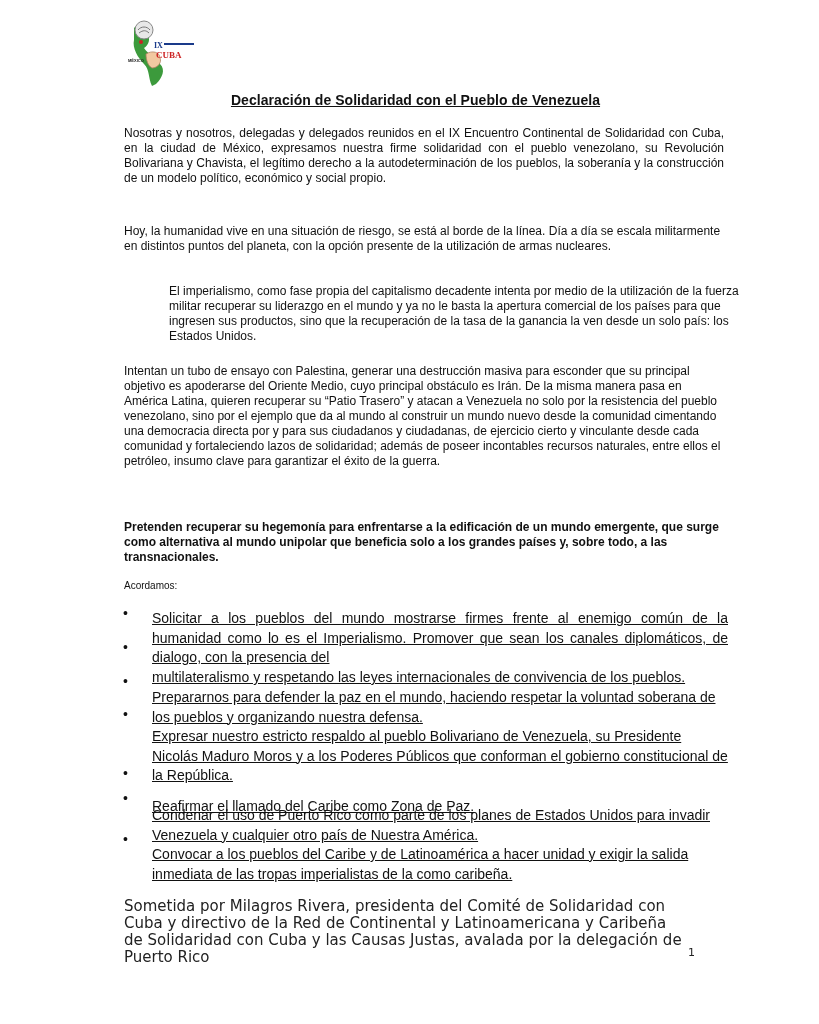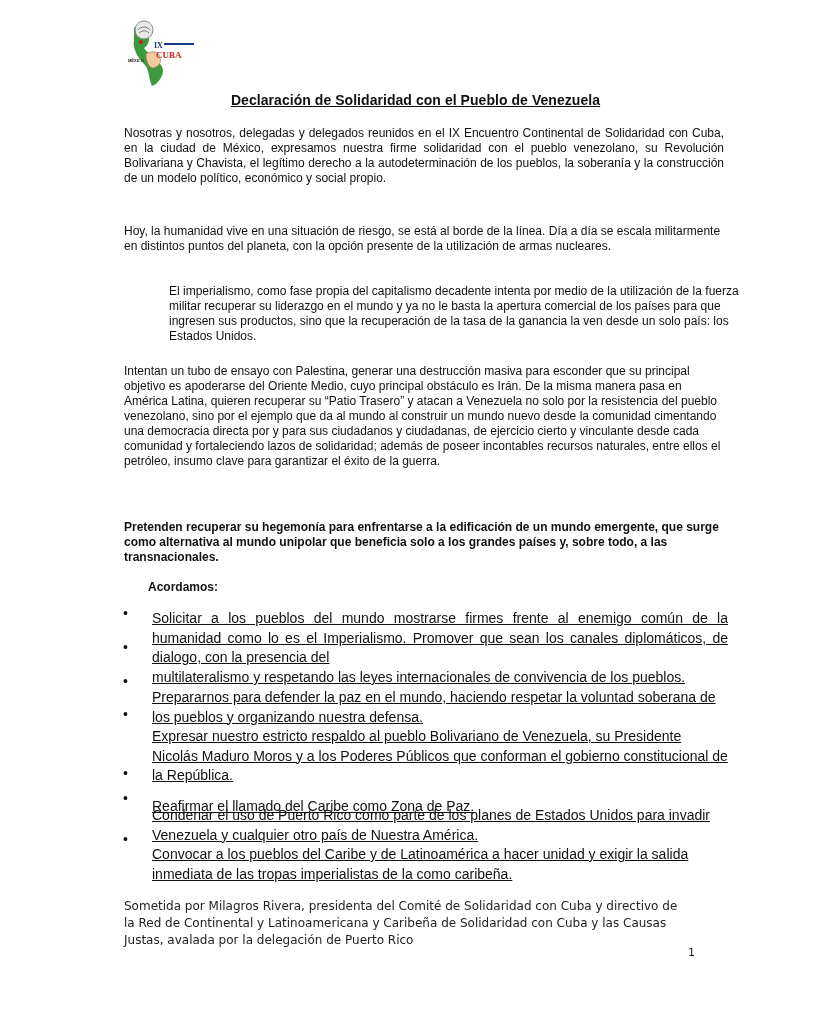--- a/index.html
+++ b/index.html
@@ -4,25 +4,25 @@
 <style>
   html, body { margin: 0; padding: 0; background: #ffffff; }
   body { width: 819px; height: 1024px; position: relative; overflow: hidden;
          font-family: "Liberation Sans", sans-serif; color: #111111; }
   .logo { position: absolute; left: 126px; top: 18px; width: 72px; height: 70px; }
   .title { position: absolute; left: 0; width: 819px; top: 92px; text-align: center;
            font-weight: bold; font-size: 14px; letter-spacing: 0.05px; text-decoration: underline; }
   .title span { position: relative; left: 6px; }
   .para { position: absolute; left: 124px; width: 600px; font-size: 12px; line-height: 15px; margin: 0; }
   .justify { text-align: justify; text-align-last: left; }
-  .heading { position: absolute; left: 124px; top: 580px; font-size: 12px; font-weight: bold; margin-left: 24px; }
+  .heading { position: absolute; left: 124px; top: 580px; font-size: 10px; font-weight: normal; }
   .bullet { position: absolute; left: 123px; font-size: 14px; line-height: 14px; }
   .list-text { position: absolute; left: 148px; width: 576px; font-size: 14px; line-height: 19.5px; margin: 4px; text-decoration: underline; }
   .footnote { position: absolute; left: 124px; top: 898px; width: 560px;
-              font-family: "DejaVu Sans", sans-serif; font-size: 12px; line-height: 17px; color: #222; }
+              font-family: "DejaVu Sans", sans-serif; font-size: 15px; line-height: 17px; color: #222; }
   .pagenum { position: absolute; left: 688px; top: 946px;
              font-family: "DejaVu Sans", sans-serif; font-size: 11px; color: #222; }
 </style>
 </head>
 <body>
 
 <div class="logo">
   <svg width="72" height="70" viewBox="0 0 72 70">
     <path d="M8 10 C14 4, 22 8, 20 16 C26 20, 22 28, 18 30 C22 36, 30 40, 34 46 C40 52, 36 60, 30 66 L26 68 C22 60, 24 52, 18 46 C12 40, 6 30, 8 22 Z" fill="#3c9a3c"></path>
     <circle cx="18" cy="12" r="9" fill="#e8e8e8" stroke="#888" stroke-width="1"></circle>

